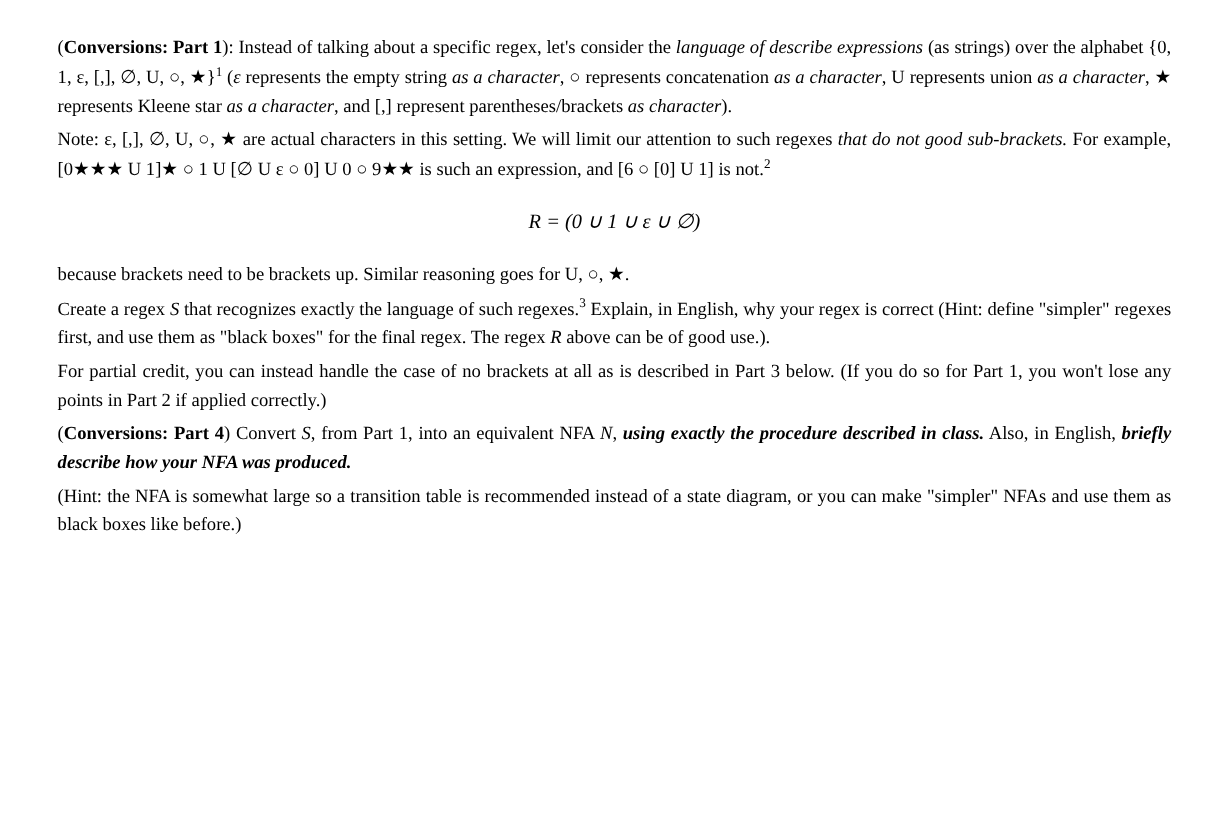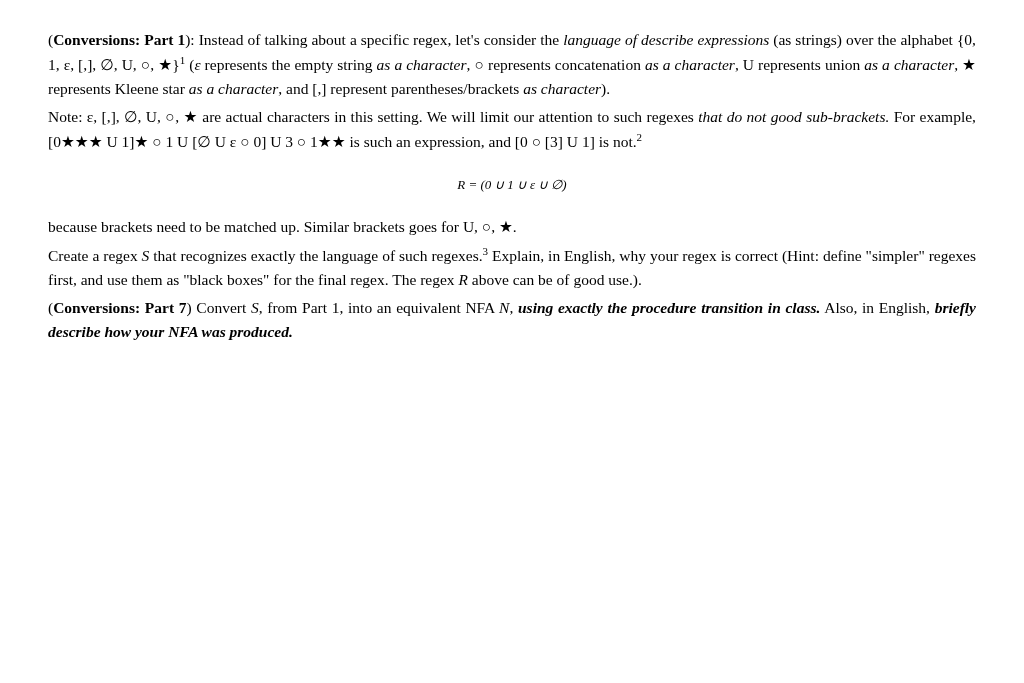--- a/index.html
+++ b/index.html
@@ -48,21 +48,21 @@
       font-size: 16px;
     }
 
     sup {
       font-size: 11px;
       vertical-align: super;
     }
 
     .math-formula {
       font-style: italic;
-      font-size: 13px;
+      font-size: 17px;
     }
   </style>
 </head>
 <body>
 
 <div class="content">
 
   <p>
     (<span class="bold">Conversions: Part 1</span>):
     Instead of talking about a specific regex, let's consider the <span class="italic">language
@@ -72,44 +72,52 @@
     ○ represents concatenation <span class="italic">as a character</span>,
     U represents union <span class="italic">as
     a character</span>, ★ represents Kleene star <span class="italic">as a character</span>,
     and [,] represent parentheses/brackets
     <span class="italic">as character</span>).
   </p>
 
   <p>
     Note: ε, [,], ∅, U, ○, ★ are actual characters in this setting. We will limit our attention to such
     regexes <span class="italic">that do not good sub-brackets.</span>
-    For example, <span>[0★★★ U 1]★ ○ 1 U [∅ U ε ○ 0] U 3 ○ 1★★</span> is
-    such an expression, and <span>[0 ○ [3] U 1]</span> is not.<sup>2</sup>
+    For example, <span>[0★★★ U 1]★ ○ 1 U [∅ U ε ○ 0] U 0 ○ 9★★</span> is
+    such an expression, and <span>[6 ○ [0] U 1]</span> is not.<sup>2</sup>
   </p>
 
 
   <div class="math-display">
     <span class="math-formula">
       <i>R</i> = (0 ∪ 1 ∪ ε ∪ ∅)
     </span>
   </div>
 
   <p>
-    because brackets need to be matched up. Similar brackets goes for U, ○, ★.
+    because brackets need to be brackets up. Similar reasoning goes for U, ○, ★.
   </p>
 
   <p>
     Create a regex <span class="italic">S</span> that recognizes exactly the language of such regexes.<sup>3</sup>
     Explain, in English,
     why your regex is correct (Hint: define "simpler" regexes first, and use them as "black boxes"
     for the final regex. The regex <span class="italic">R</span> above can be of good use.).
   </p>
 
+  <p>
+    For partial credit, you can instead handle the case of no brackets at all as is described in Part
+    3 below. (If you do so for Part 1, you won't lose any points in Part 2 if applied correctly.)
+  </p>
 
   <p>
-    (<span class="bold">Conversions: Part 7</span>)
+    (<span class="bold">Conversions: Part 4</span>)
     Convert <span class="italic">S</span>, from Part 1, into an equivalent NFA <span class="italic">N</span>,
     <span class="bold-italic">using exactly the
-    procedure transition in class.</span> Also, in English, <span class="bold-italic">briefly describe how your NFA was produced.</span>
+    procedure described in class.</span> Also, in English, <span class="bold-italic">briefly describe how your NFA was produced.</span>
   </p>
 
+  <p>
+    (Hint: the NFA is somewhat large so a transition table is recommended instead of a state
+    diagram, or you can make "simpler" NFAs and use them as black boxes like before.)
+  </p>
 
 </div>
 
 </body></html>

